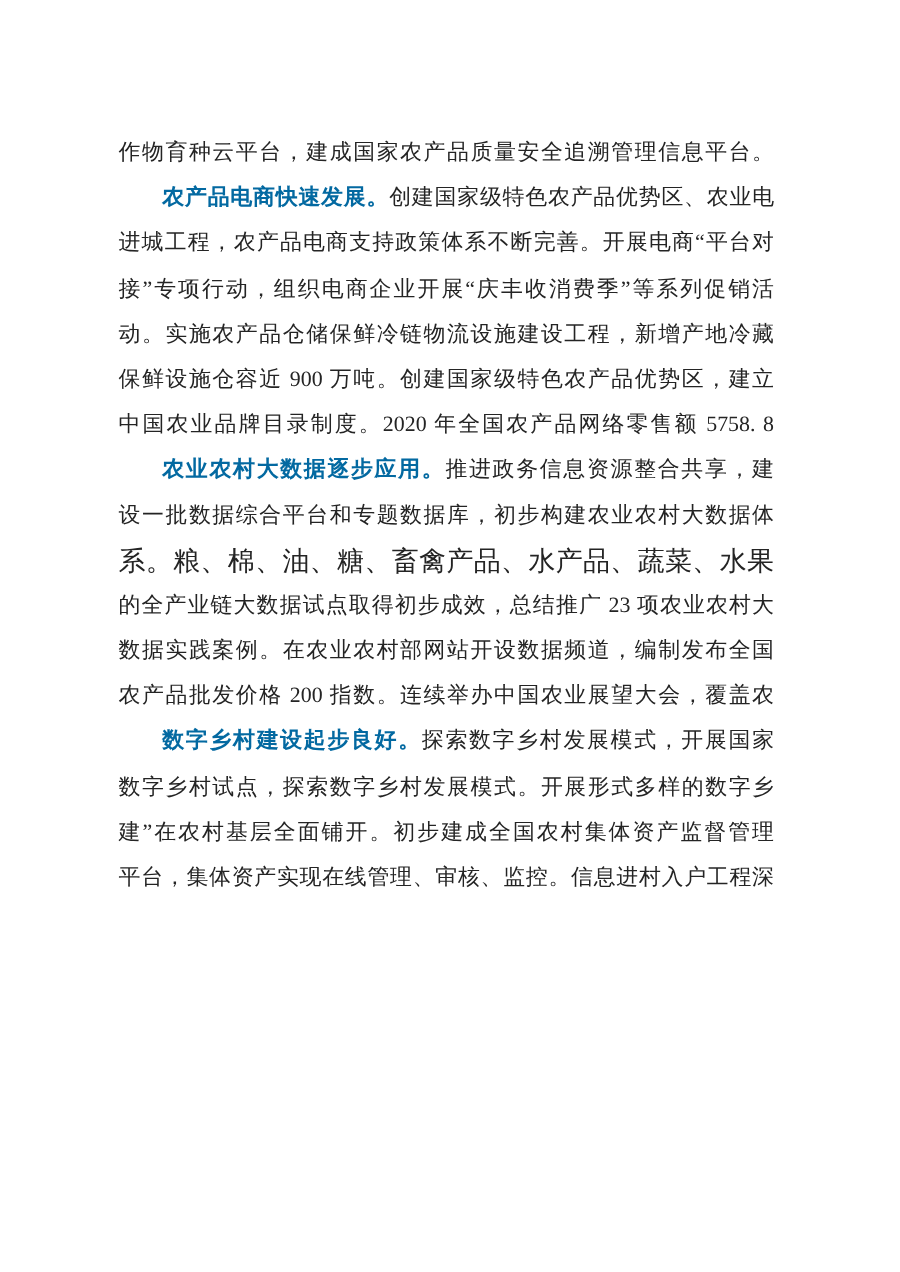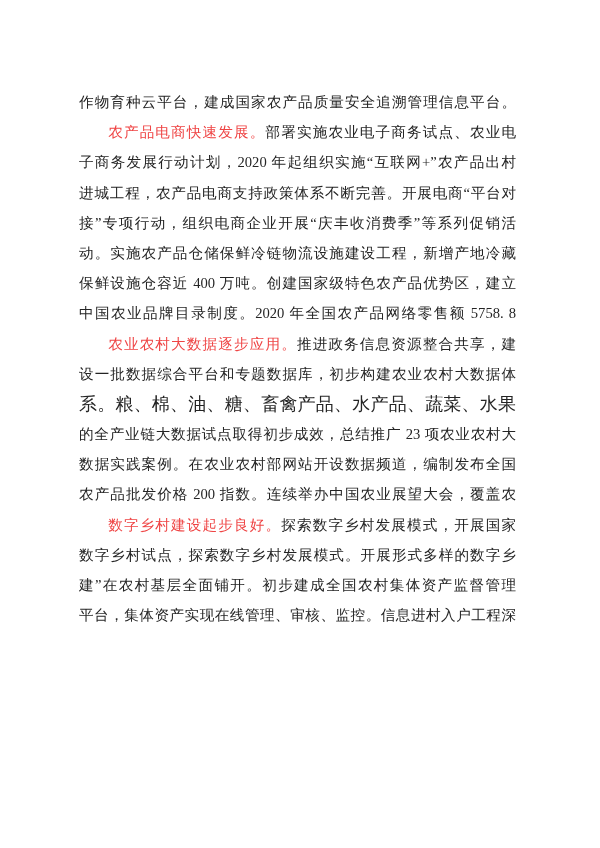--- a/index.html
+++ b/index.html
@@ -26,23 +26,23 @@
     text-align: justify;
     text-align-last: justify;
     text-justify: inter-character;
     overflow: hidden;
     white-space: normal;
   }
   .line.end { text-align-last: left; }
   .line.indent { text-indent: 2em; }
   .line.tight { font-size: 18px; }
   .head {
-    font-weight: 400;
+    font-weight: 700;
     font-family: "Liberation Sans", "DejaVu Sans", sans-serif;
-    color: #ef4444;
+    color: #0369a1;
   }
   .page-footer {
     position: absolute;
     top: 761px;
     right: 85px;
     font-size: 14px;
     letter-spacing: 1.5px;
     color: #2e2e2e;
     font-family: "Liberation Serif", "DejaVu Serif", serif;
   }
@@ -51,26 +51,25 @@
 <body>
 
 <div class="page">
   <main class="text-block">
 
     <section class="paragraph">
       <div class="line"><span>作物育种云平台，建成国家农产品质量安全追溯管理信息平台。</span></div>
     </section>
 
     <section class="paragraph">
-      <div class="line indent"><span class="head">农产品电商快速发展。</span><span>部署实施农业电子商务试点、农业电</span></div>
-      <div class="line"><span>子商务发展行动计划，2020 年起组织实施“互联网+”农产品出村</span></div>
+      <div class="line indent"><span class="head">农产品电商快速发展。</span><span>创建国家级特色农产品优势区、农业电</span></div>
       <div class="line"><span>进城工程，农产品电商支持政策体系不断完善。开展电商“平台对</span></div>
       <div class="line"><span>接”专项行动，组织电商企业开展“庆丰收消费季”等系列促销活</span></div>
       <div class="line"><span>动。实施农产品仓储保鲜冷链物流设施建设工程，新增产地冷藏</span></div>
-      <div class="line"><span>保鲜设施仓容近 400 万吨。创建国家级特色农产品优势区，建立</span></div>
+      <div class="line"><span>保鲜设施仓容近 900 万吨。创建国家级特色农产品优势区，建立</span></div>
       <div class="line"><span>中国农业品牌目录制度。2020 年全国农产品网络零售额 5758. 8</span></div>
     </section>
 
     <section class="paragraph">
       <div class="line indent"><span class="head">农业农村大数据逐步应用。</span><span>推进政务信息资源整合共享，建</span></div>
       <div class="line"><span>设一批数据综合平台和专题数据库，初步构建农业农村大数据体</span></div>
       <div class="line tight"><span>系。粮、棉、油、糖、畜禽产品、水产品、蔬菜、水果等 8 类 15 个品种</span></div>
       <div class="line"><span>的全产业链大数据试点取得初步成效，总结推广 23 项农业农村大</span></div>
       <div class="line"><span>数据实践案例。在农业农村部网站开设数据频道，编制发布全国</span></div>
       <div class="line"><span>农产品批发价格 200 指数。连续举办中国农业展望大会，覆盖农</span></div>

